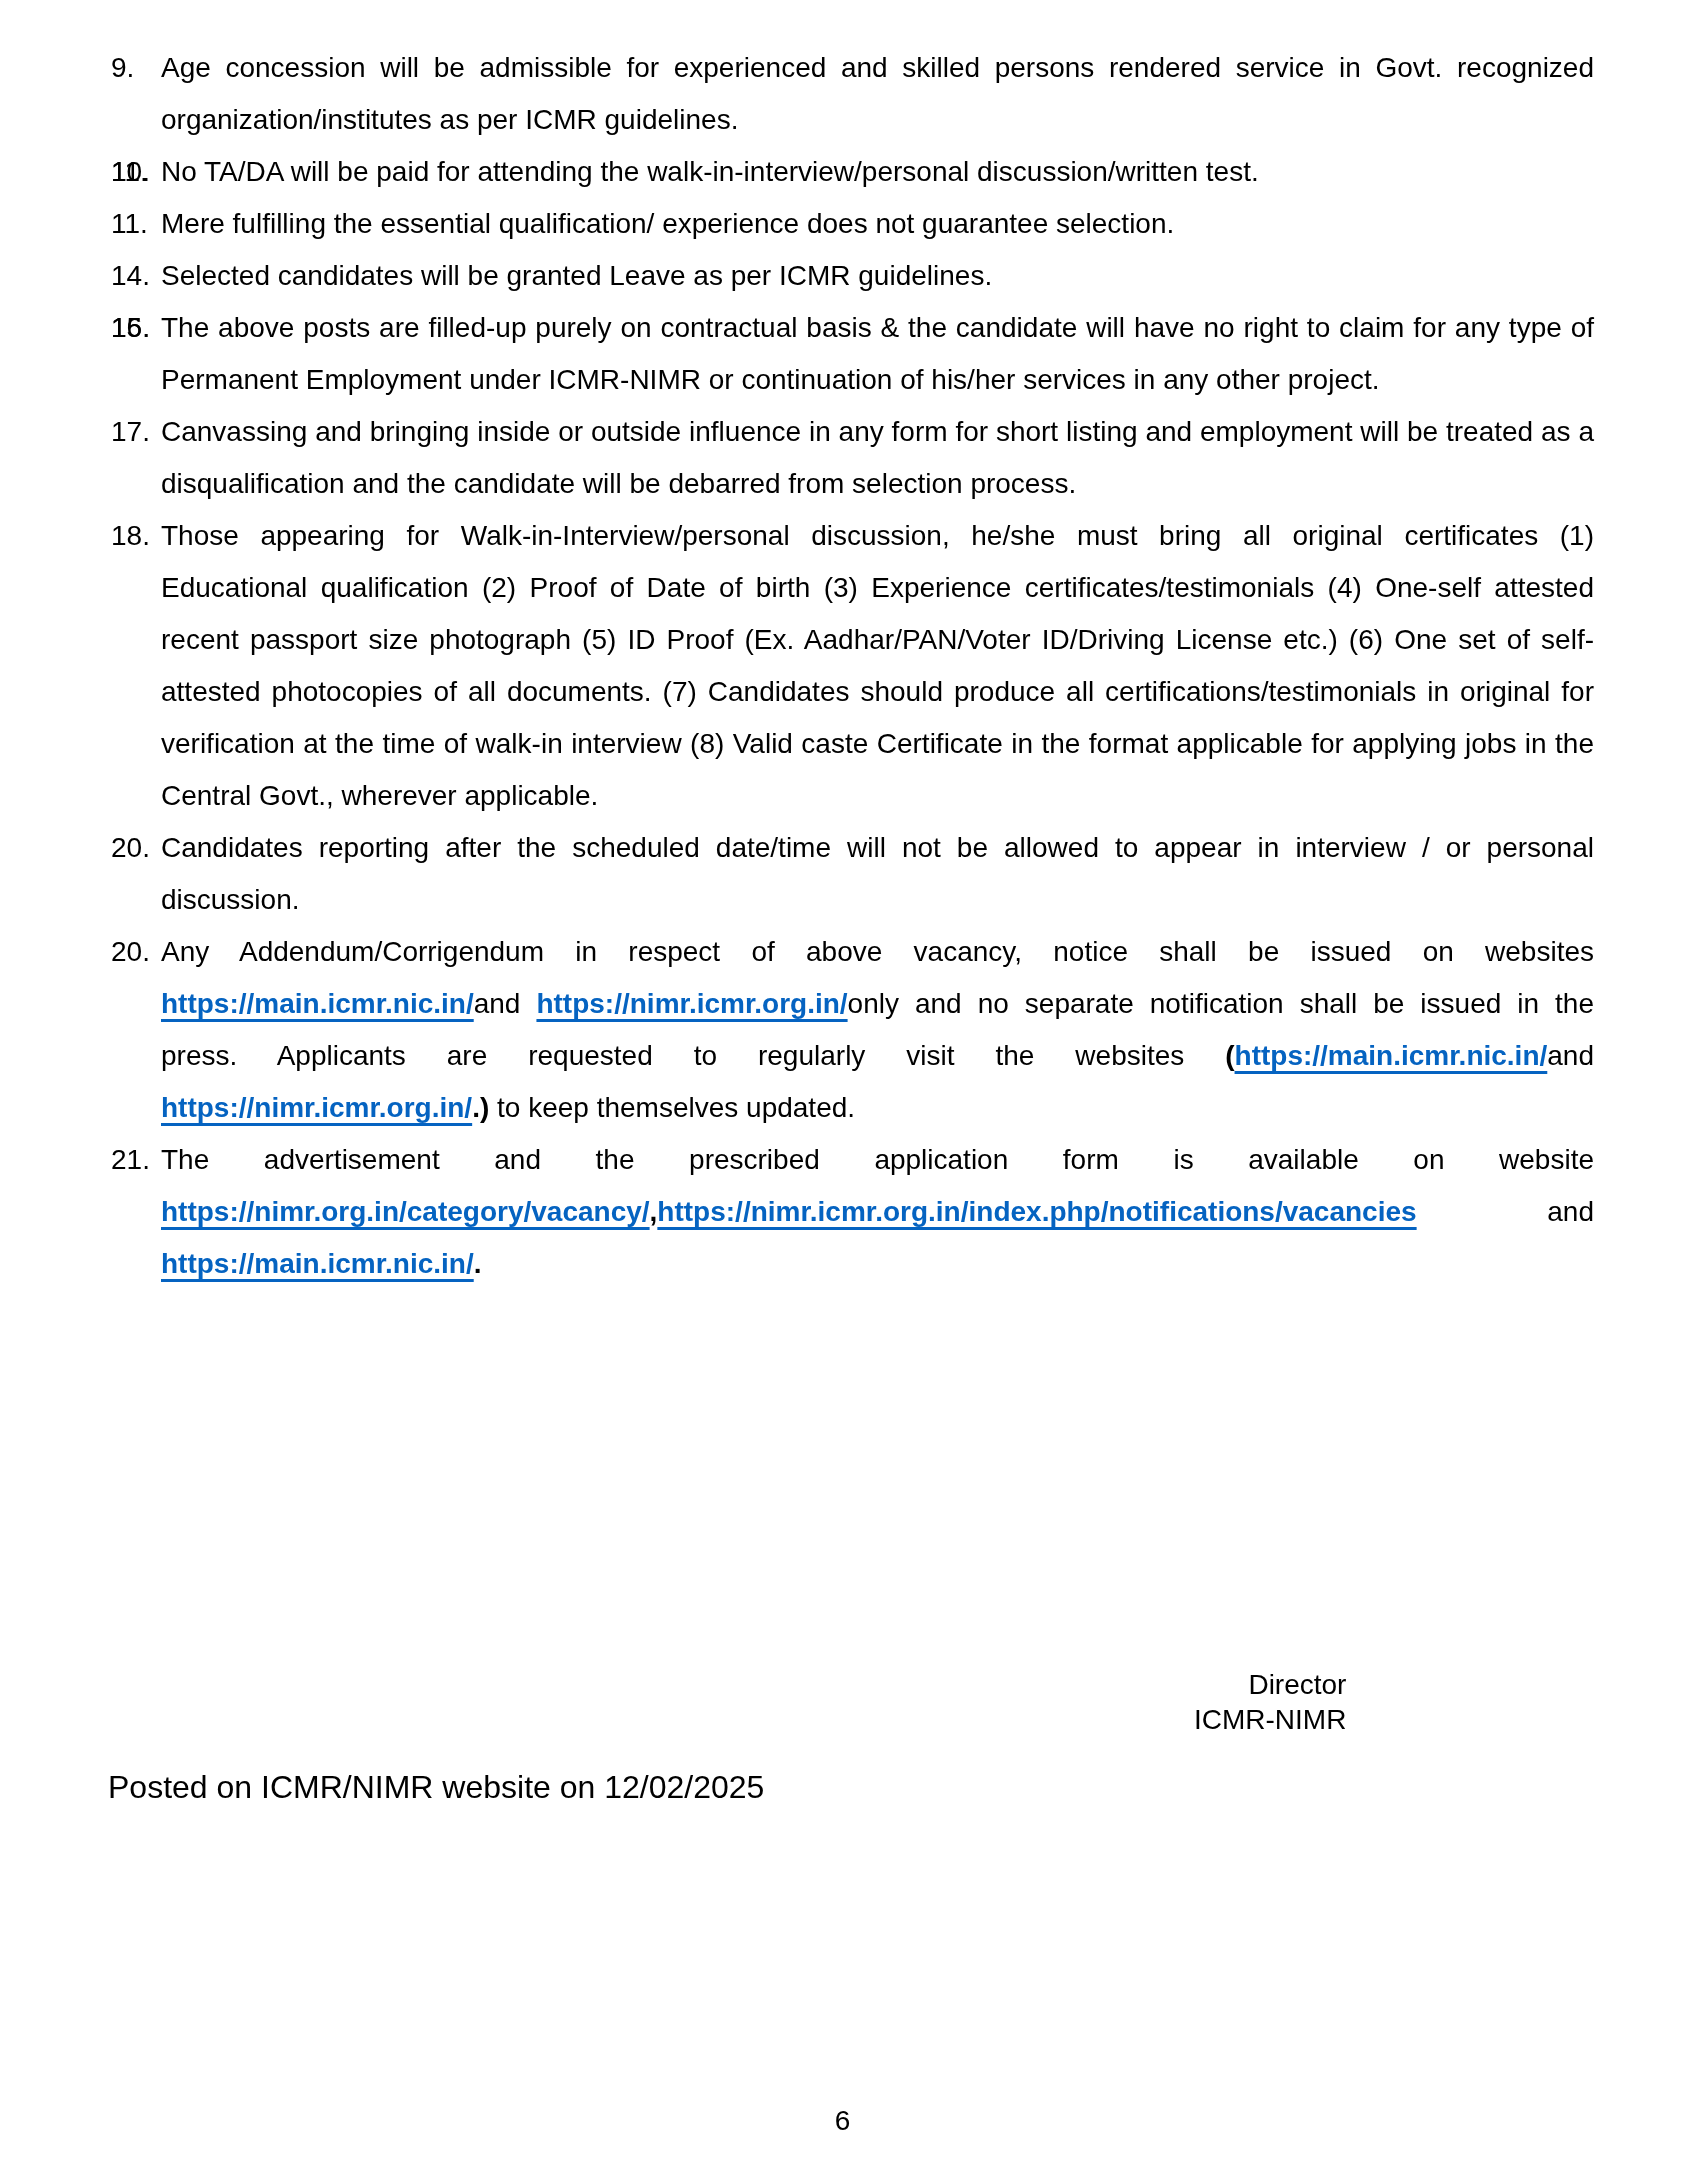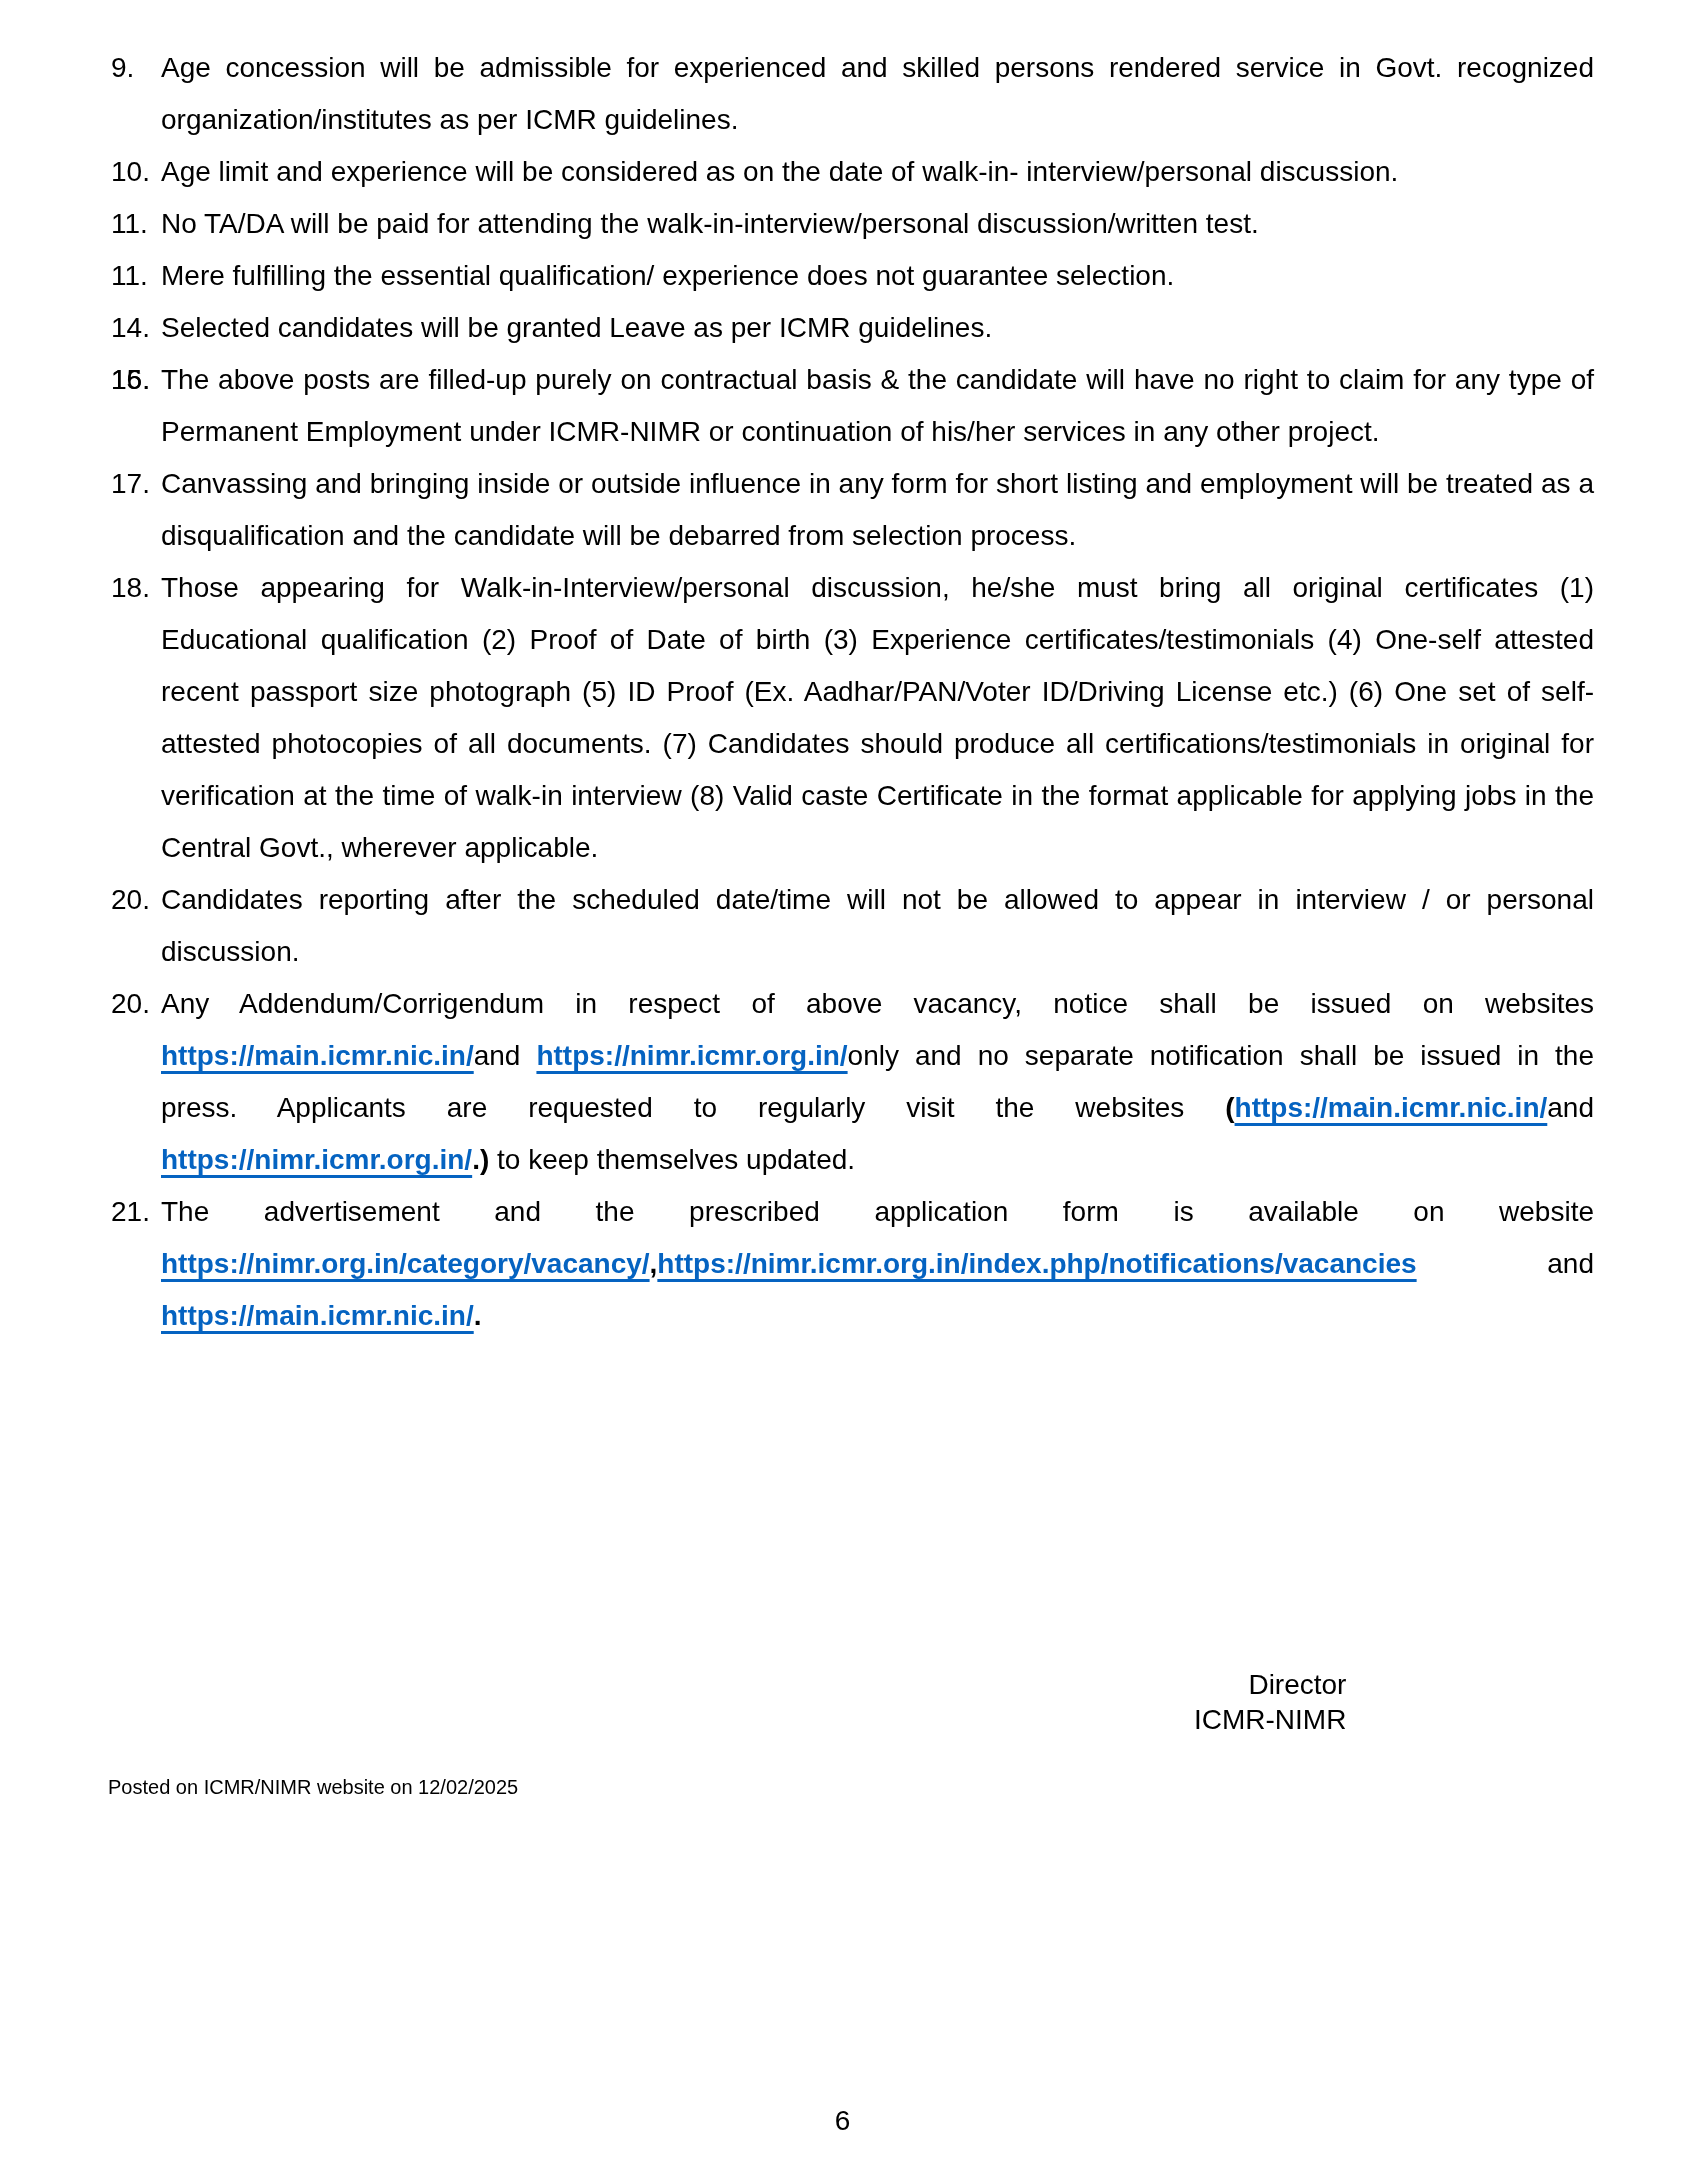--- a/index.html
+++ b/index.html
@@ -51,41 +51,41 @@
     left: 1194px;
     top: 1667px;
     font-size: 28px;
     line-height: 35px;
     text-align: right;
   }
   .posted-note {
     position: absolute;
     left: 108px;
     top: 1769px;
-    font-size: 20px;
+    font-size: 32px;
     line-height: 37px;
   }
   .page-number {
     position: absolute;
     left: 0;
     top: 2102px;
     width: 100%;
     text-align: center;
     font-size: 28px;
     line-height: 37px;
   }
 </style>
 </head>
 <body>
 
 <div class="page">
 
   <div class="terms-list">
       <div class="list-item"><span class="item-num">9.</span><span class="item-text"><span>Age concession will be admissible for experienced and skilled persons rendered service in Govt. recognized organization/institutes as per ICMR guidelines.</span></span></div>
-      <div class="list-item"><span class="item-num">10.</span><span class="item-text"><span>Age limit and experience will be considered as on the date of walk-in- interview/personal discussion.</span></span></div>
+      <div class="list-item"><span class="item-num">10.</span></div>
       <div class="list-item"><span class="item-num">11.</span><span class="item-text"><span>No TA/DA will be paid for attending the walk-in-interview/personal discussion/written test.</span></span></div>
       <div class="list-item"><span class="item-num">11.</span><span class="item-text"><span>Mere fulfilling the essential qualification/ experience does not guarantee selection.</span></span></div>
       <div class="list-item"><span class="item-num">14.</span><span class="item-text"><span>Selected candidates will be granted Leave as per ICMR guidelines.</span></span></div>
       <div class="list-item"><span class="item-num">15.</span></div>
       <div class="list-item"><span class="item-num">16.</span><span class="item-text"><span>The above posts are filled-up purely on contractual basis &amp; the candidate will have no right to claim for any type of Permanent Employment under ICMR-NIMR or continuation of his/her services in any other project.</span></span></div>
       <div class="list-item"><span class="item-num">17.</span><span class="item-text"><span>Canvassing and bringing inside or outside influence in any form for short listing and employment will be treated as a disqualification and the candidate will be debarred from selection process.</span></span></div>
       <div class="list-item"><span class="item-num">18.</span><span class="item-text"><span>Those appearing for Walk-in-Interview/personal discussion, he/she must bring all original certificates (1) Educational qualification (2) Proof of Date of birth (3) Experience certificates/testimonials (4) One-self attested recent passport size photograph (5) ID Proof (Ex. Aadhar/PAN/Voter ID/Driving License etc.) (6) One set of self-attested photocopies of all documents. (7) Candidates should produce all certifications/testimonials in original for verification at the time of walk-in interview (8) Valid caste Certificate in the format applicable for applying jobs in the Central Govt., wherever applicable.</span></span></div>
       <div class="list-item"><span class="item-num">20.</span><span class="item-text"><span>Candidates reporting after the scheduled date/time will not be allowed to  appear in interview / or personal discussion.</span></span></div>
       <div class="list-item"><span class="item-num">20.</span><span class="item-text"><span>Any Addendum/Corrigendum in respect of above vacancy, notice shall be issued on websites </span><a class="link">https://main.icmr.nic.in/</a><span>and </span><a class="link">https://nimr.icmr.org.in/</a><span>only and no separate notification shall be issued in the press. Applicants are requested to regularly visit the websites </span><span class="bold-black">(</span><a class="link">https://main.icmr.nic.in/</a><span>and </span><a class="link">https://nimr.icmr.org.in/</a><span class="bold-black">.)</span><span> to keep themselves updated.</span></span></div>
       <div class="list-item"><span class="item-num">21.</span><span class="item-text"><span>The advertisement and the prescribed application form is available on website </span><a class="link">https://nimr.org.in/category/vacancy/</a><span class="bold-black">,</span><a class="link">https://nimr.icmr.org.in/index.php/notifications/vacancies</a><span> and </span><a class="link">https://main.icmr.nic.in/</a><span class="bold-black">.</span></span></div>

